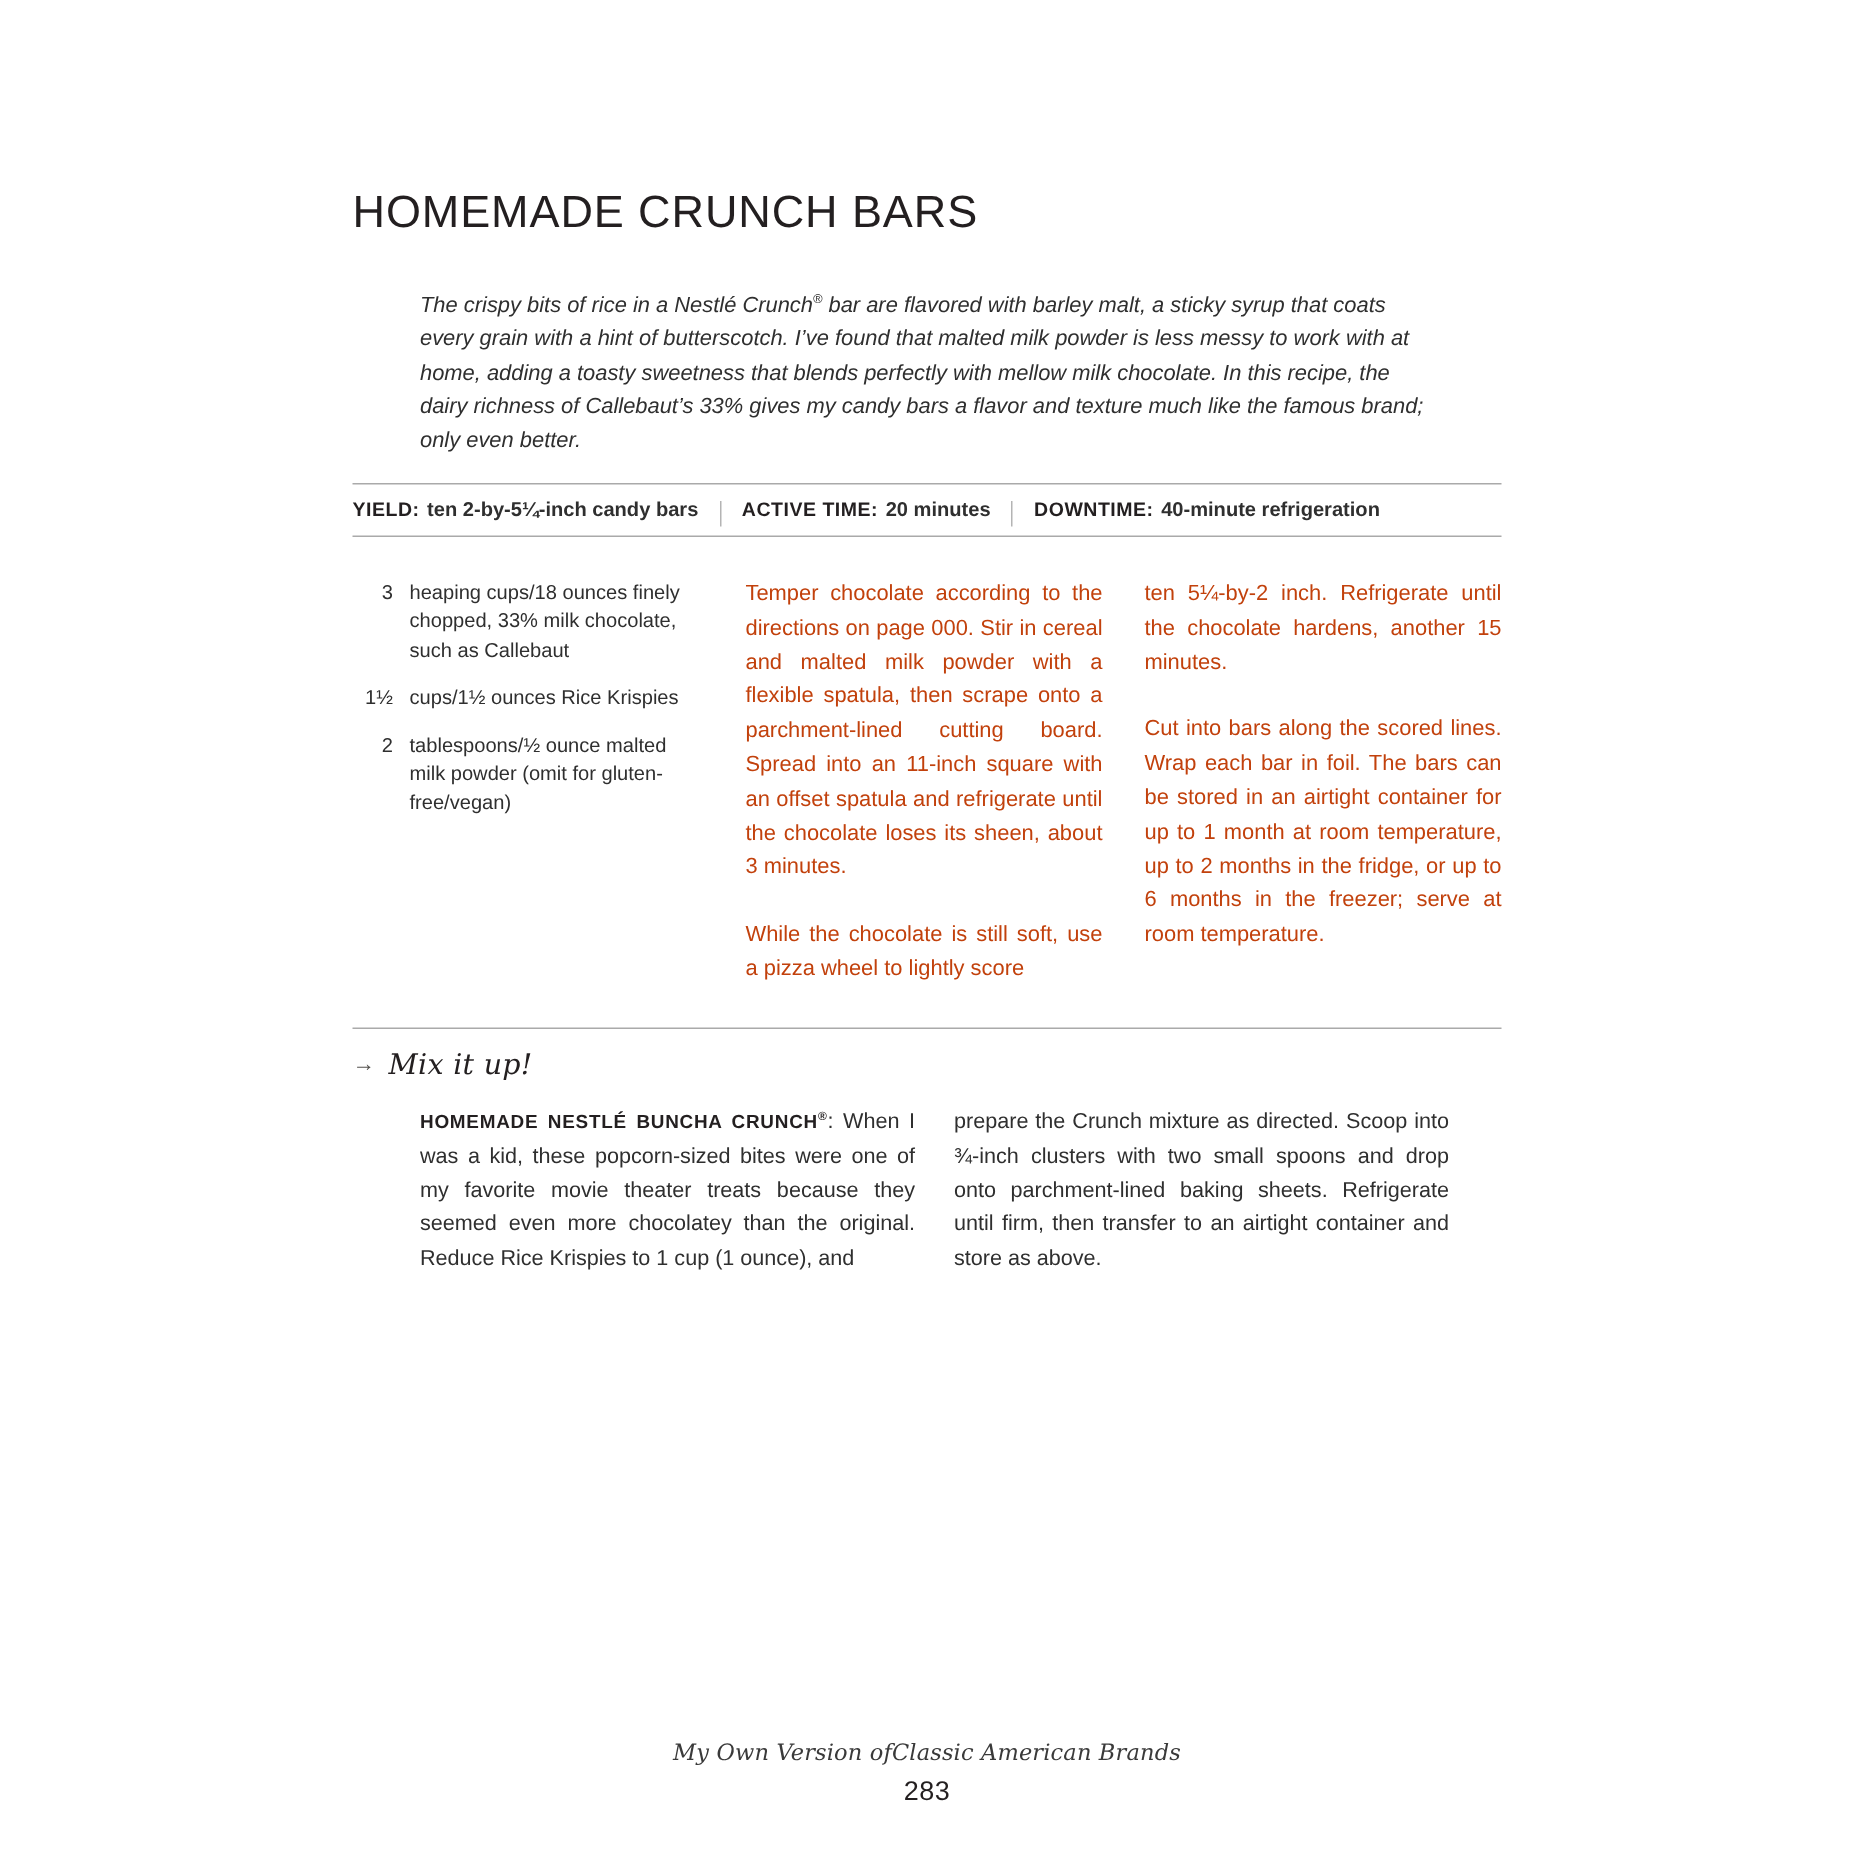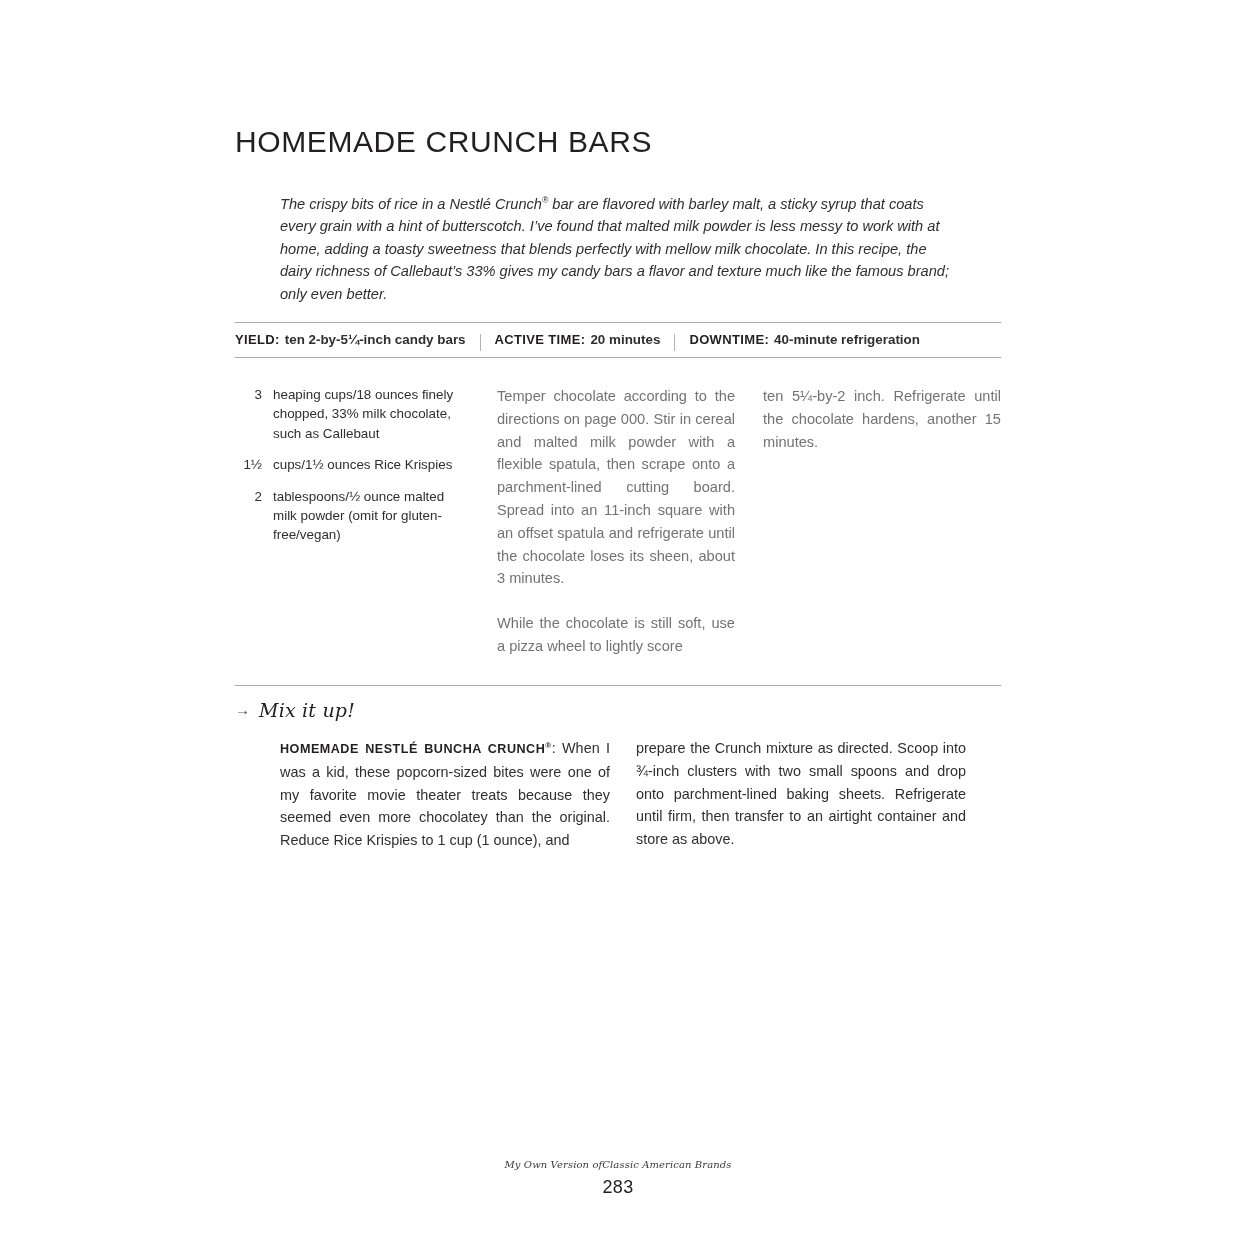--- a/index.html
+++ b/index.html
@@ -138,21 +138,21 @@
   }
   .col-steps-b {
     position: absolute;
     left: 528px;
     top: 0;
     width: 238px;
   }
   .step {
     font-size: 14.6px;
     line-height: 22.8px;
-    color: #737373;
+    color: #c2410c;
     text-align: justify;
     text-justify: inter-word;
     margin: 0 0 22px 0;
   }
   .step:last-child { margin-bottom: 0; }
 
   
   .mix-header {
     position: absolute;
     top: 683px;
@@ -218,21 +218,21 @@
   .footer {
     position: absolute;
     left: 0;
     top: 1143px;
     width: 766px;
     text-align: center;
   }
   .running-head {
     font-family: "DejaVu Serif", serif;
     font-style: italic;
-    font-size: 10px;
+    font-size: 15px;
     color: #3a3a3a;
     letter-spacing: 0.1px;
     margin: 0;
   }
   .page-number {
     font-size: 18px;
     color: #231f20;
     margin: 7px 0 0 0;
     letter-spacing: 0.3px;
   }
@@ -284,20 +284,21 @@
       </div>
     </div>
 
     <div class="col-steps-a">
       <p class="step">Temper chocolate according to the directions on page 000. Stir in cereal and malted milk powder with a flexible spatula, then scrape onto a parchment-lined cutting board. Spread into an 11-inch square with an offset spatula and refrigerate until the chocolate loses its sheen, about 3 minutes.</p>
       <p class="step">While the chocolate is still soft, use a pizza wheel to lightly score</p>
     </div>
 
     <div class="col-steps-b">
       <p class="step">ten 5¼-by-2 inch. Refrigerate until the chocolate hardens, another 15 minutes.</p>
+      <p class="step">Cut into bars along the scored lines. Wrap each bar in foil. The bars can be stored in an airtight container for up to 1 month at room temperature, up to 2 months in the fridge, or up to 6 months in the freezer; serve at room temperature.</p>
     </div>
 
   </div>
 
   <div class="rule rule-mix"></div>
 
   <div class="mix-header">
     <span class="mix-arrow">→</span>
     <span class="mix-title">Mix it up!</span>
   </div>

